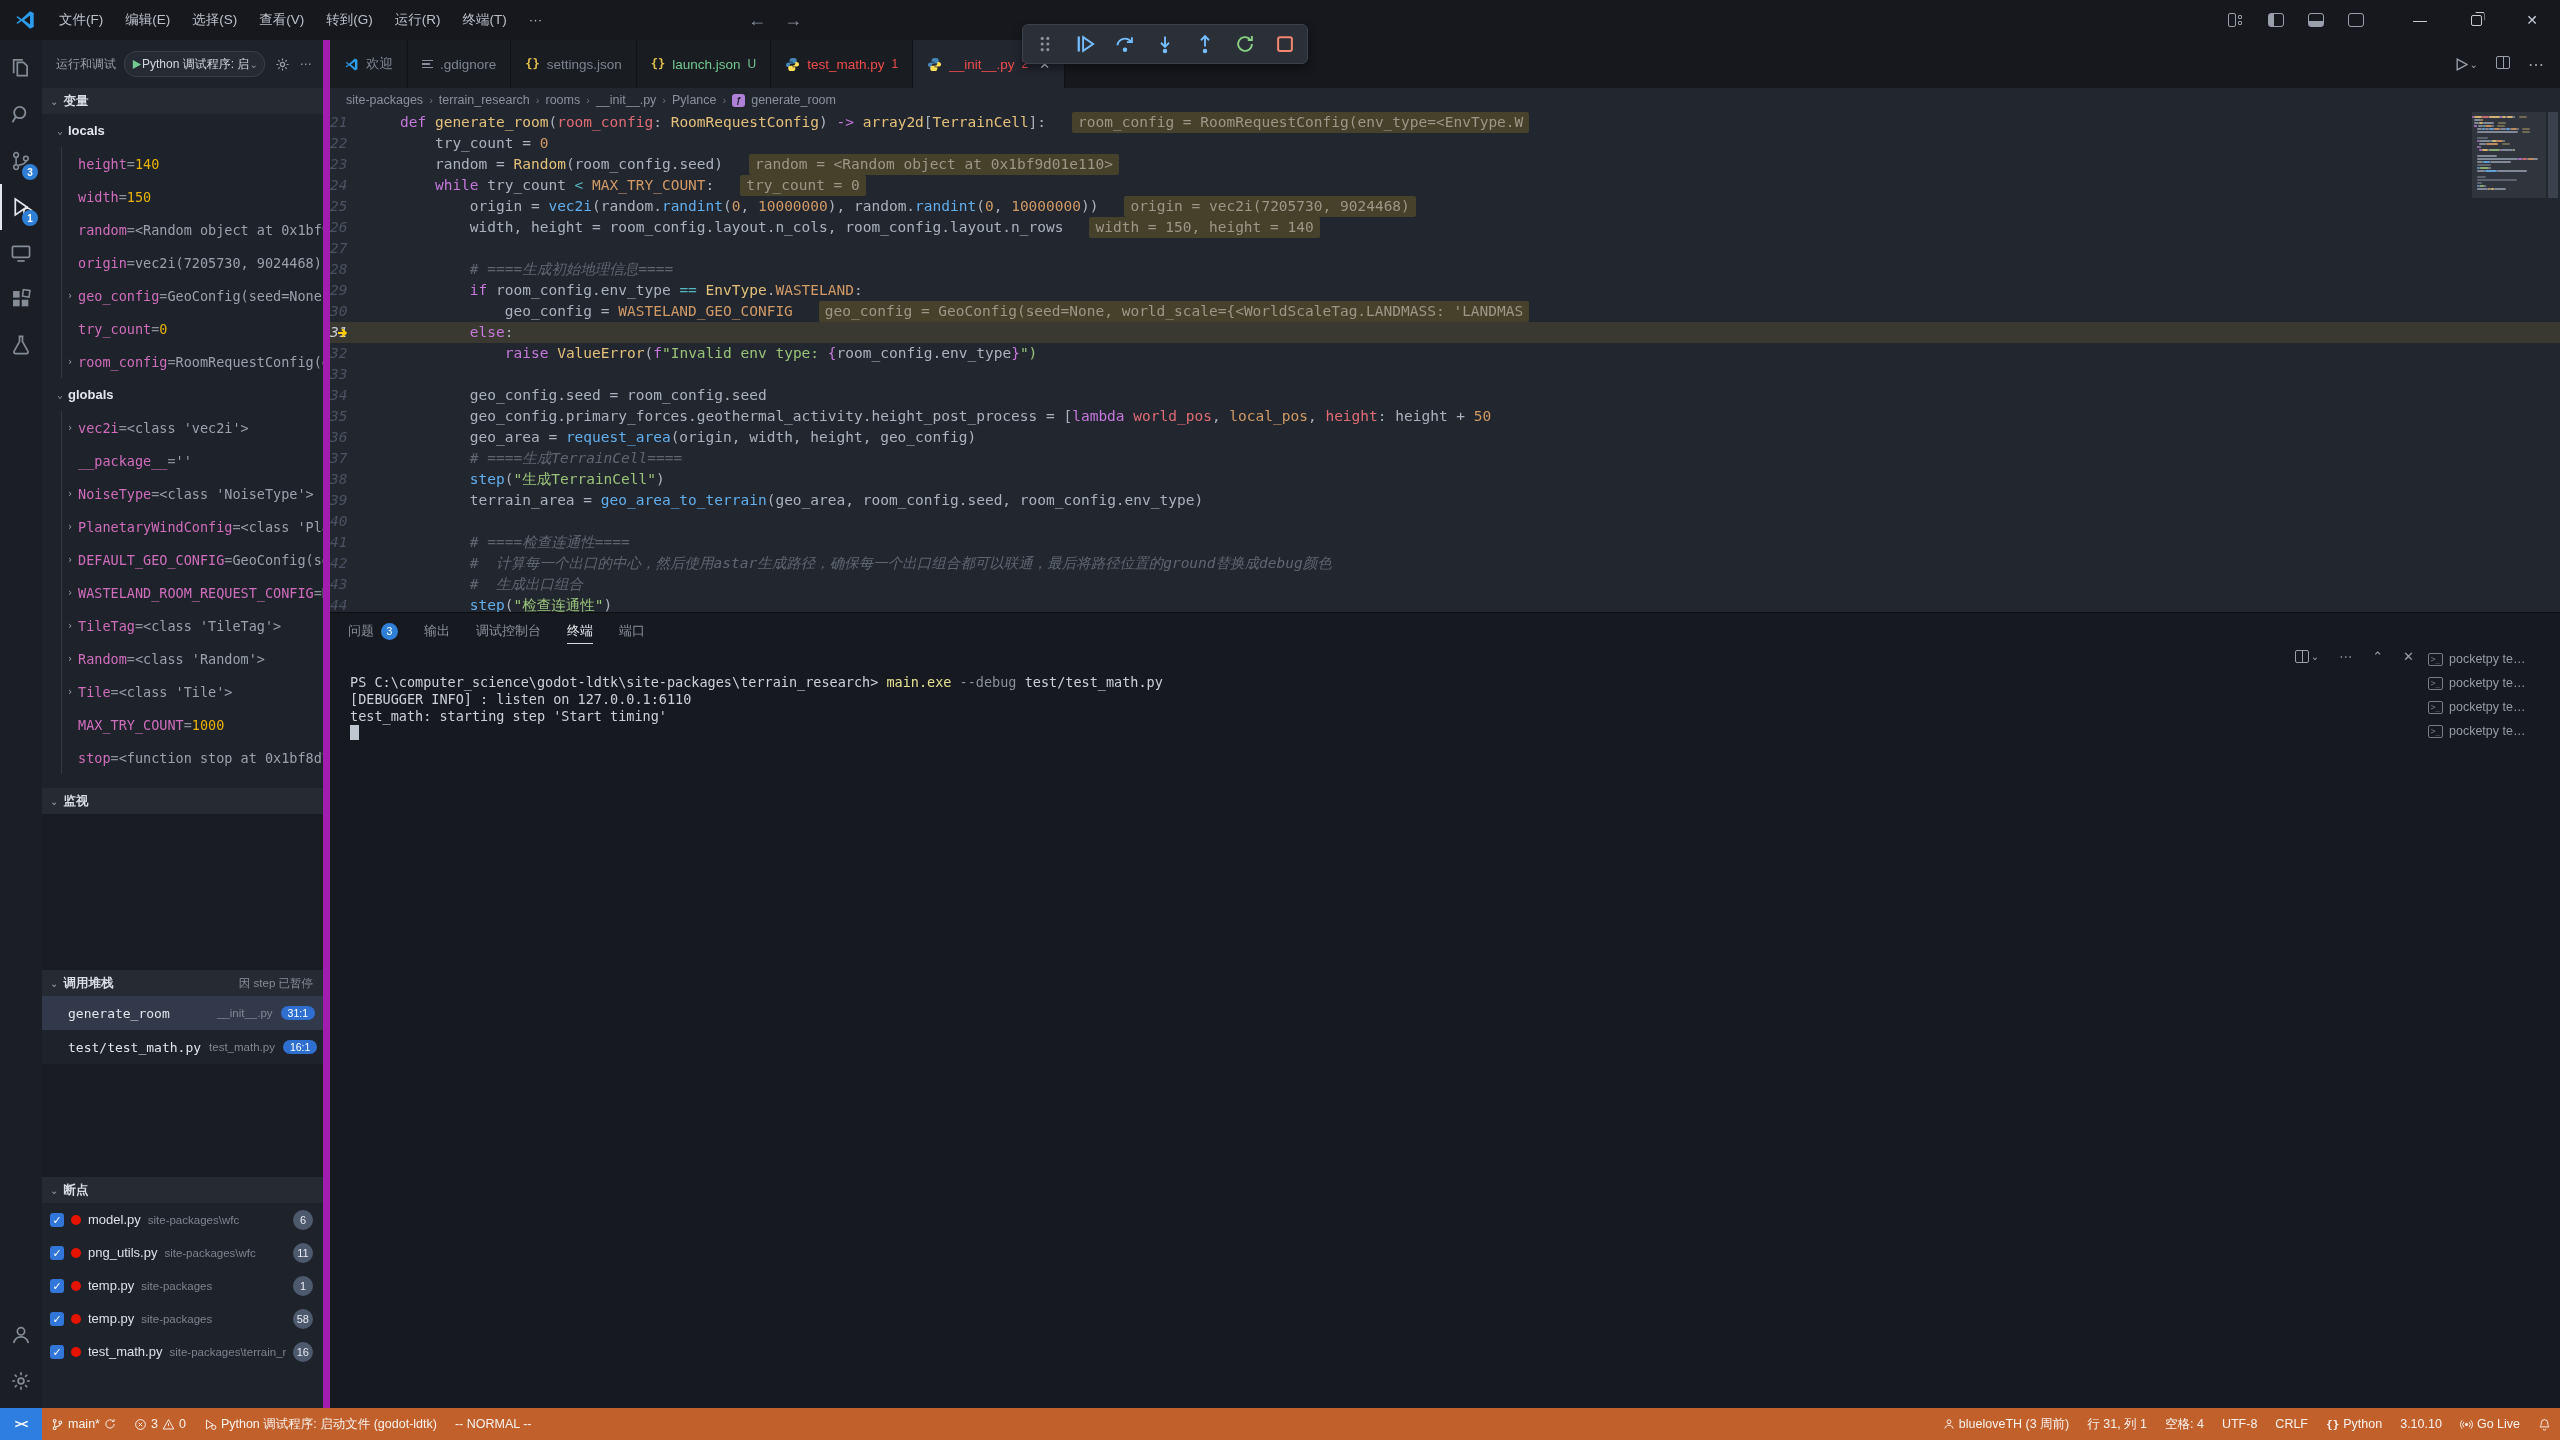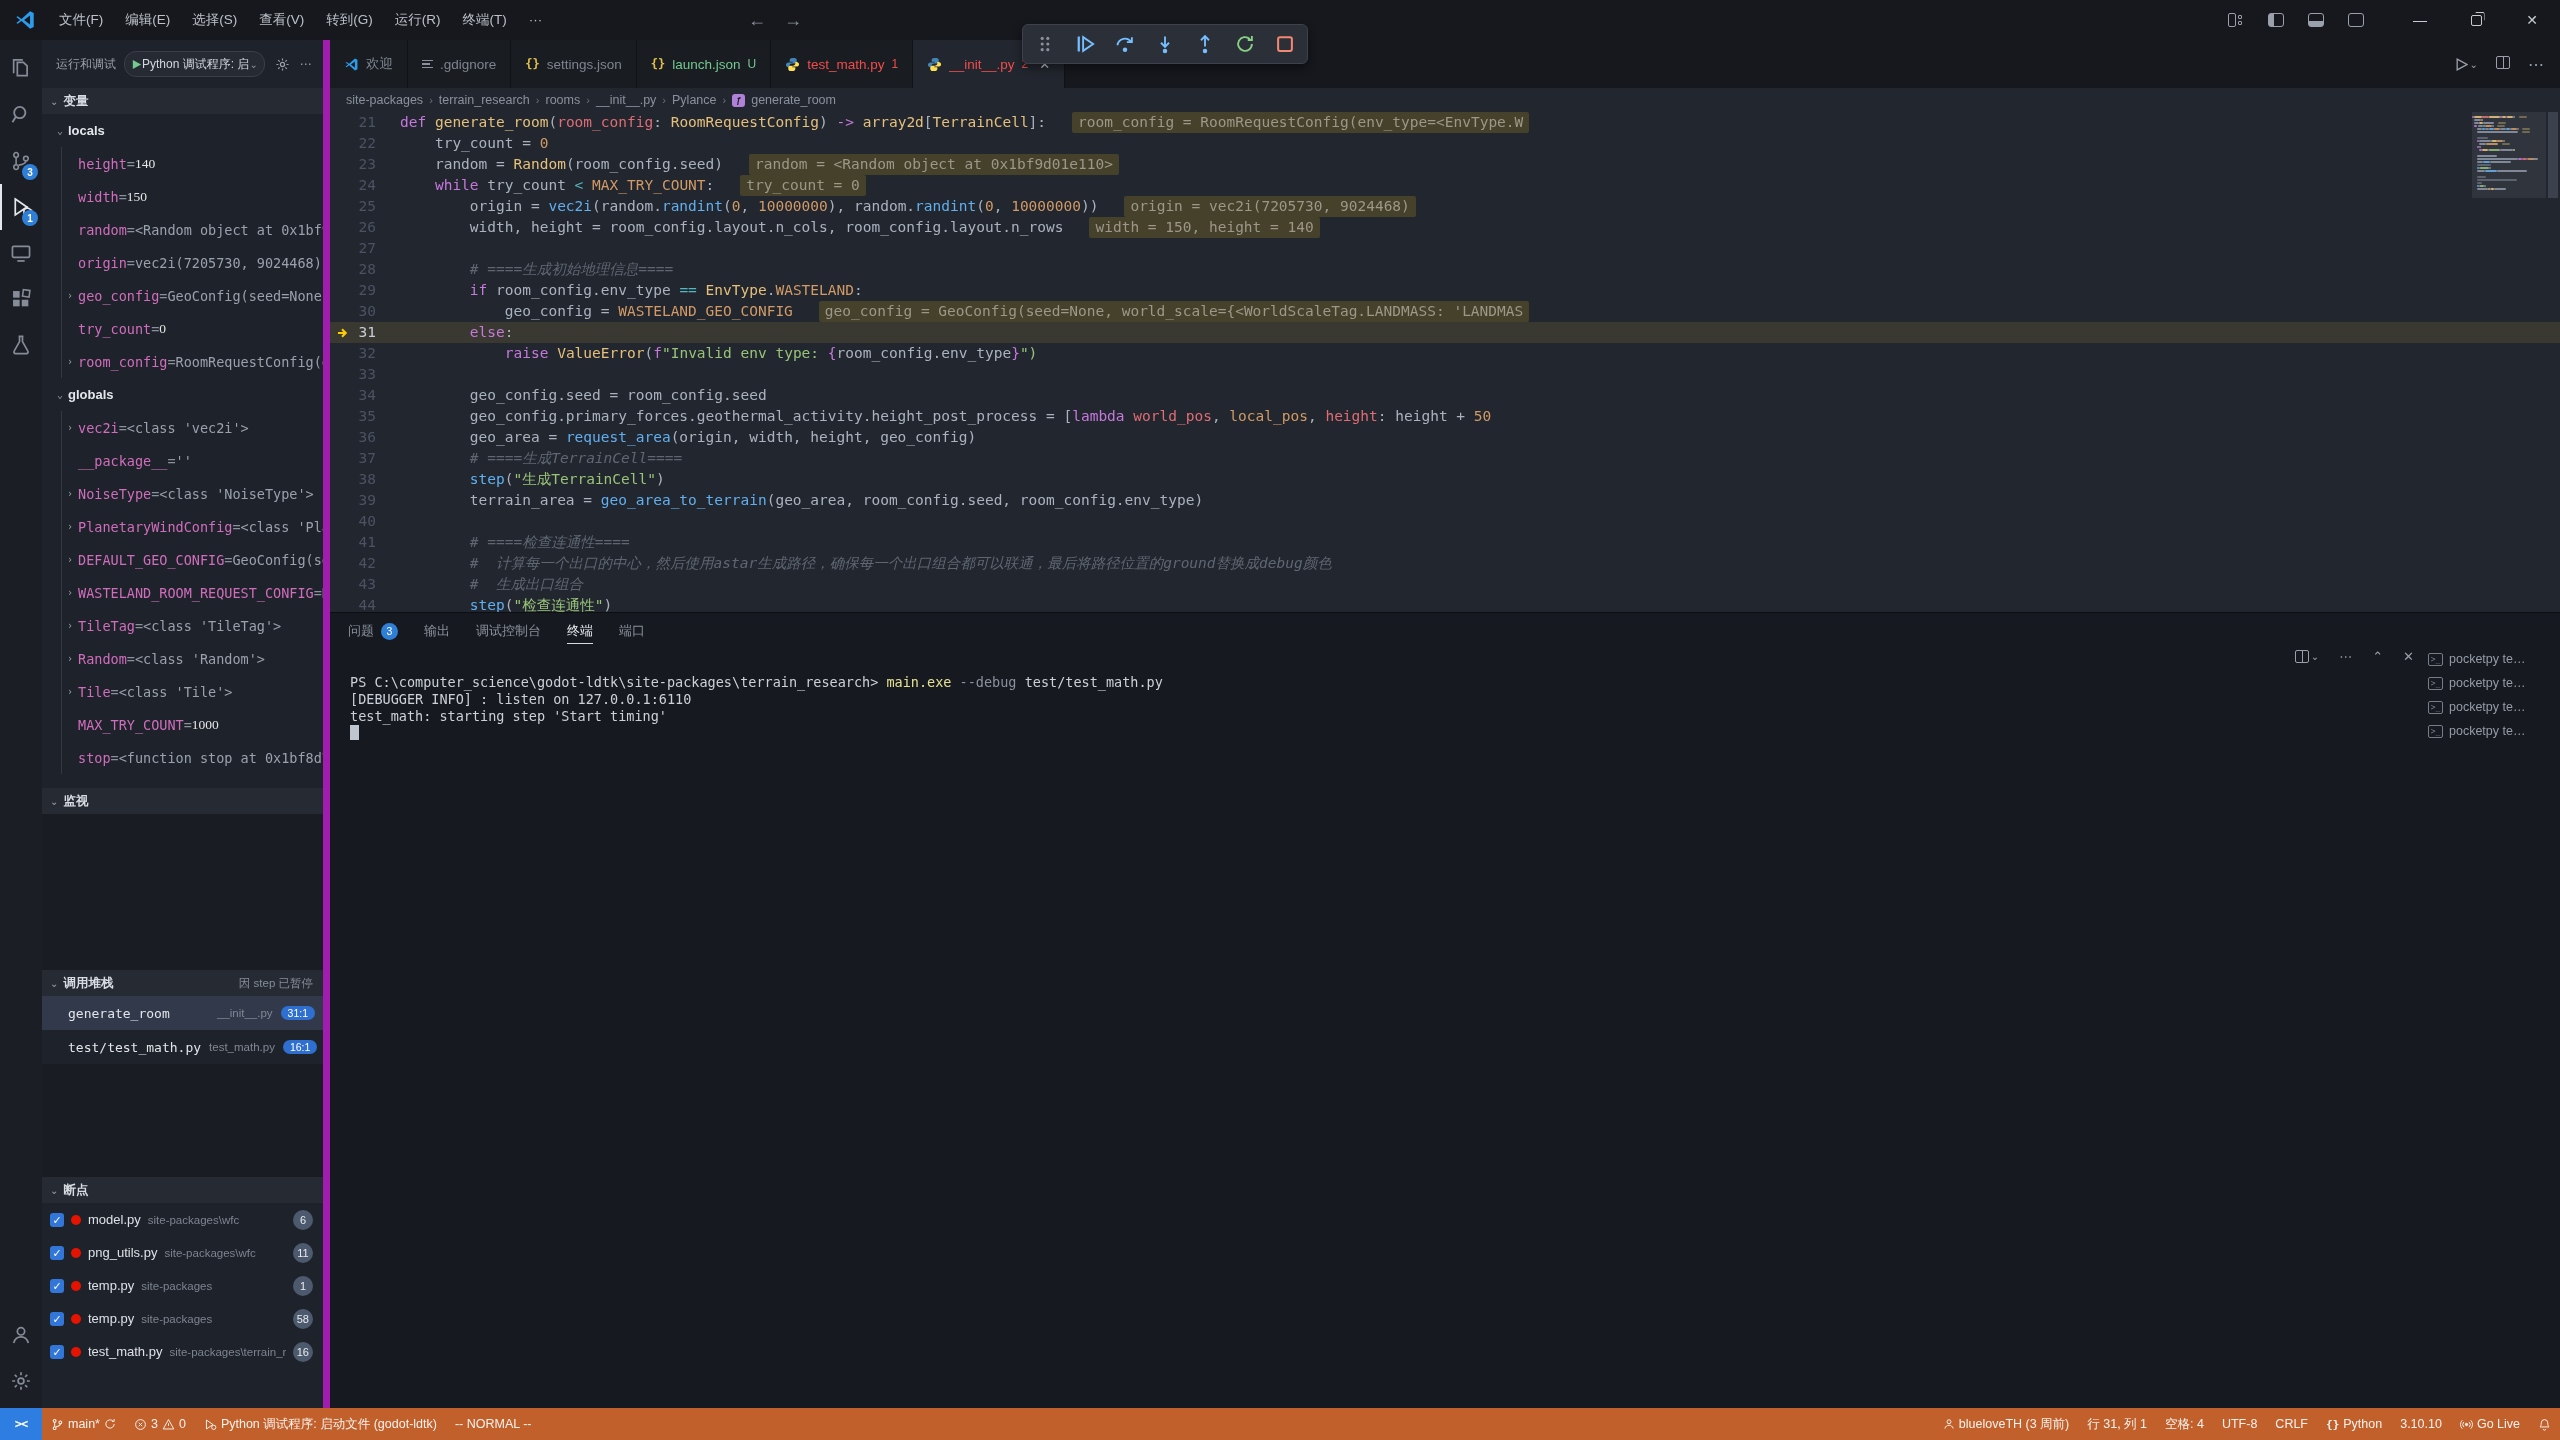--- a/index.html
+++ b/index.html
@@ -55,21 +55,21 @@
               font-size:12.5px; font-weight:bold; padding-left:8px; }
   .sect-hdr .chev { font-size:10px; color:#9aa0ab; font-weight:normal; }
   .sect-hdr .hdr-note { margin-left:auto; padding-right:10px; font-weight:normal; color:#868d99; font-size:11.5px; }
   .vars-area { height:674px; flex:none; overflow:hidden; font-family:"DejaVu Sans Mono",monospace; font-size:13.5px; }
   .vrow { height:33px; display:flex; align-items:center; white-space:nowrap; overflow:hidden; }
   .vrow .twist { width:16px; flex:none; text-align:center; color:#9aa0ab; font-size:10px; }
   .vgroup-label { color:#e3e6eb; font-weight:bold; font-family:"Liberation Sans",sans-serif; font-size:13px; }
   .vname { color:#d16dbd; }
   .veq { color:#8a919d; }
   .vval { color:#9aa1ad; }
-  .vval.num { color:#e5e5e5;font-family:Liberation Serif, serif; }
+  .vval.num { color:#eab308; }
   .vchildren { border-left:1px solid #323845; margin-left:19px; }
   .watch-area { height:156px; flex:none; background:#191c22; }
   .cs-area { height:68px; flex:none; font-size:13px; }
   .cs-row { height:34px; display:flex; align-items:center; padding:0 8px 0 26px; gap:8px; }
   .cs-row.sel { background:#31394a; }
   .cs-name { color:#e2e5ea; font-family:"DejaVu Sans Mono",monospace; font-size:13px; }
   .cs-file { margin-left:auto; color:#818894; font-size:11.5px; }
   .cs-badge { background:#2f6fd0; color:#fff; border-radius:7px; font-size:10.5px; padding:1px 7px; }
   .sb-gap { flex:1; background:#191c22; }
   .bp-area { height:205px; flex:none; }
@@ -102,21 +102,21 @@
   .breadcrumbs { height:24px; background:#22262e; display:flex; align-items:center; padding-left:16px; gap:6px;
                  font-size:12.5px; color:#8a919d; }
   .bc-sep { color:#6a7widow17d; color:#6a717d; font-size:11px; }
   .method-ic { width:13px; height:13px; border-radius:3px; background:#b180d7; color:#1e222a; font-size:9px; font-weight:bold;
                display:flex; align-items:center; justify-content:center; }
 
   .code-area { flex:1; position:relative; background:#22262e; overflow:hidden;
                font-family:"DejaVu Sans Mono",monospace; font-size:14.5px; line-height:21px; }
   .cline { display:flex; height:21px; white-space:pre; position:relative; }
   .cline.cur { background:rgba(199,178,72,.14); }
-  .gutter { width:70px; flex:none; text-align:right; padding-right:24px; color:#4b5263; position:relative; }
+  .gutter { width:70px; flex:none; text-align:left; padding-right:24px; color:#4b5263; position:relative;font-style:italic; }
   .cline.cur .gutter { color:#c7cdd8; }
   .step-arrow { position:absolute; left:6px; top:3px; }
   .ctext { flex:none; }
   .tk-k{color:#c678dd} .tk-y{color:#e5c07b} .tk-f{color:#61afef} .tk-n{color:#d19a66}
   .tk-s{color:#98c379} .tk-c{color:#5f6672;font-style:italic} .tk-v{color:#abb2bf}
   .tk-o{color:#56b6c2} .tk-a{color:#e06c75}
   .dbg-hint { margin-left:26px; background:#45412b; color:#9c9788; padding:0 6px; border-radius:2px; }
   .minimap { position:absolute; top:0; right:14px; width:74px; height:180px; }
   .minimap i { position:absolute; height:2px; border-radius:1px; display:block; }
   .mm-slider { position:absolute; top:0; right:14px; width:74px; height:86px; background:rgba(170,180,200,.10); }

